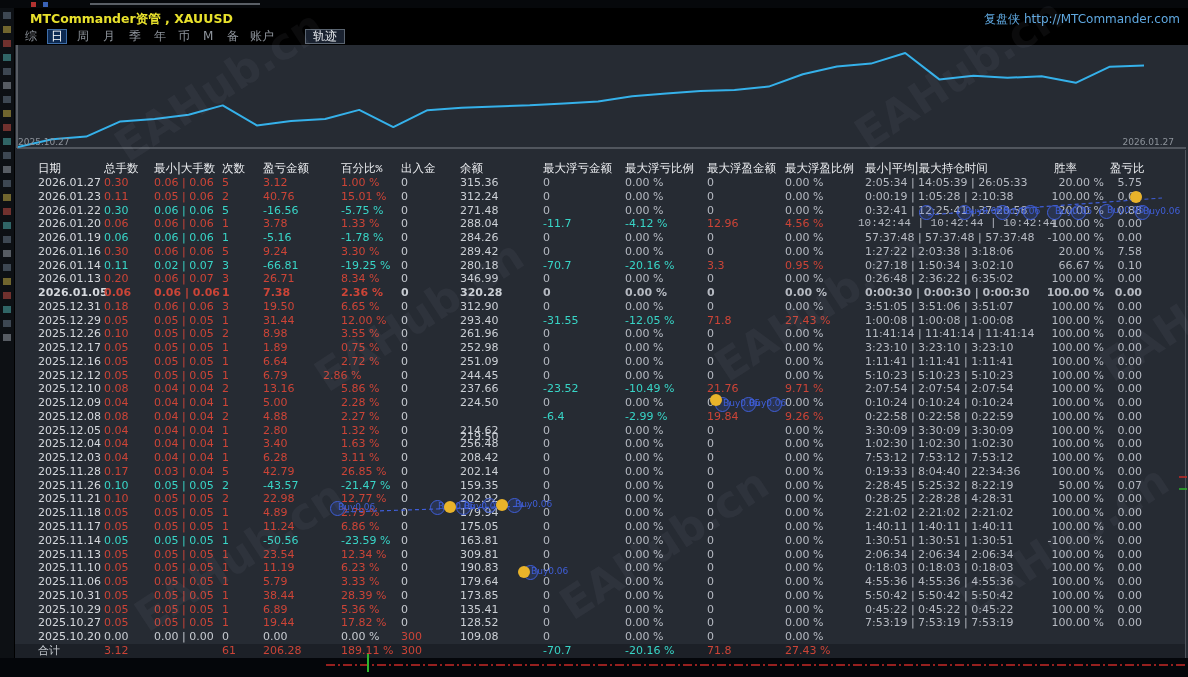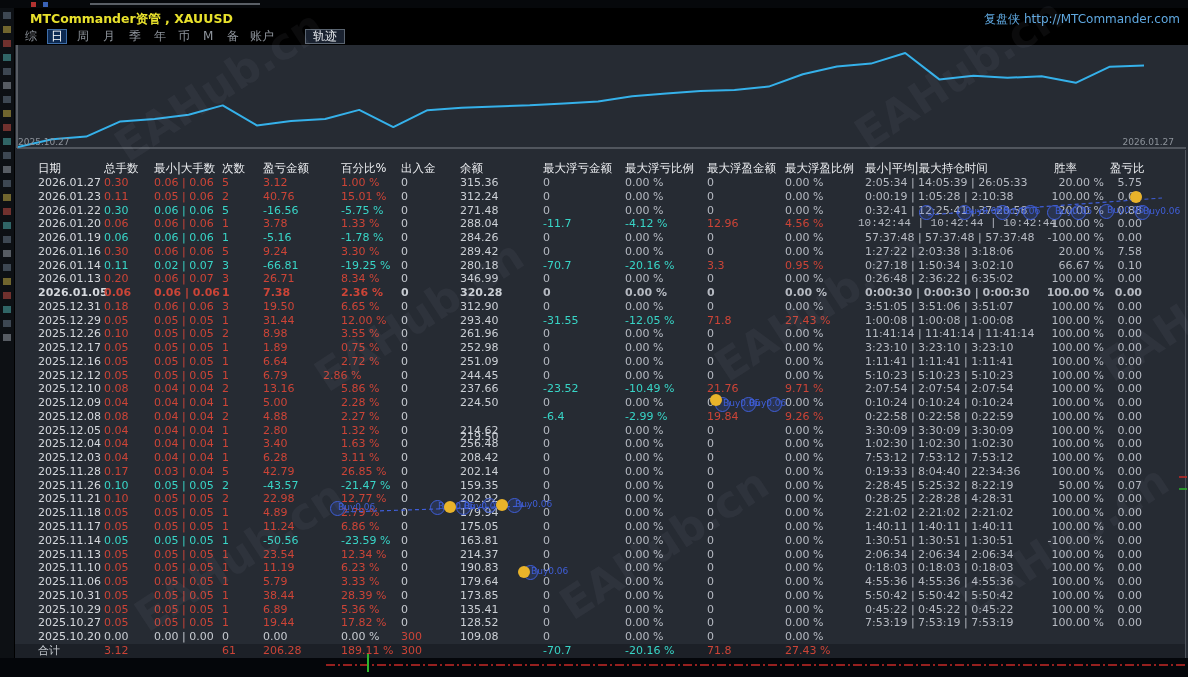--- a/index.html
+++ b/index.html
@@ -103,21 +103,21 @@
     <span class="abs chart-label" style="left:4px;">2025.10.27</span>
     <span class="abs chart-label" style="right:14px;">2026.01.27</span>
   </div>
 
   <div id="tableHead">
       <span class="abs hdr" style="left: 38px;">日期</span>
       <span class="abs hdr" style="left: 104px;">总手数</span>
       <span class="abs hdr" style="left: 154px;">最小|大手数</span>
       <span class="abs hdr" style="left: 222px;">次数</span>
       <span class="abs hdr" style="left: 263px;">盈亏金额</span>
-      <span class="abs hdr" style="left: 341px;">百分比%</span>
+      <span class="abs hdr" style="left: 341px; font-family: Liberation Mono, monospace;">百分比%</span>
       <span class="abs hdr" style="left: 401px;">出入金</span>
       <span class="abs hdr" style="left: 460px;">余额</span>
       <span class="abs hdr" style="left: 543px;">最大浮亏金额</span>
       <span class="abs hdr" style="left: 625px;">最大浮亏比例</span>
       <span class="abs hdr" style="left: 707px;">最大浮盈金额</span>
       <span class="abs hdr" style="left: 785px;">最大浮盈比例</span>
       <span class="abs hdr" style="left: 865px;">最小|平均|最大持仓时间</span>
       <span class="abs hdr" style="left: 1054px;">胜率</span>
       <span class="abs hdr" style="left: 1110px;">盈亏比</span>
     </div>
@@ -582,21 +582,21 @@
         <span class="cell c-dim ra" style="left: 1092px; width: 36px;">0.00</span>
       </div>
       <div class="row" style="top: 547.52px;">
         <span class="cell c-date" style="left: 24px;">2025.11.13</span>
         <span class="cell c-red" style="left: 90px;">0.05</span>
         <span class="cell c-red" style="left: 140px;">0.05 | 0.05</span>
         <span class="cell c-red" style="left: 208px;">1</span>
         <span class="cell c-red" style="left: 249px;">23.54</span>
         <span class="cell c-red" style="left: 327px;">12.34 %</span>
         <span class="cell c-gray" style="left: 387px;">0</span>
-        <span class="cell c-bal" style="left: 446px;">214.37</span>
+        <span class="cell c-bal" style="left: 446px;">309.81</span>
         <span class="cell c-dim" style="left: 529px;">0</span>
         <span class="cell c-dim" style="left: 611px;">0.00 %</span>
         <span class="cell c-dim" style="left: 693px;">0</span>
         <span class="cell c-dim" style="left: 771px;">0.00 %</span>
         <span class="cell c-dim" style="left: 851px;">2:06:34 | 2:06:34 | 2:06:34</span>
         <span class="cell c-dim ra" style="left: 1014px; width: 76px;">100.00 %</span>
         <span class="cell c-dim ra" style="left: 1092px; width: 36px;">0.00</span>
       </div>
       <div class="row" style="top: 561.28px;">
         <span class="cell c-date" style="left: 24px;">2025.11.10</span>

